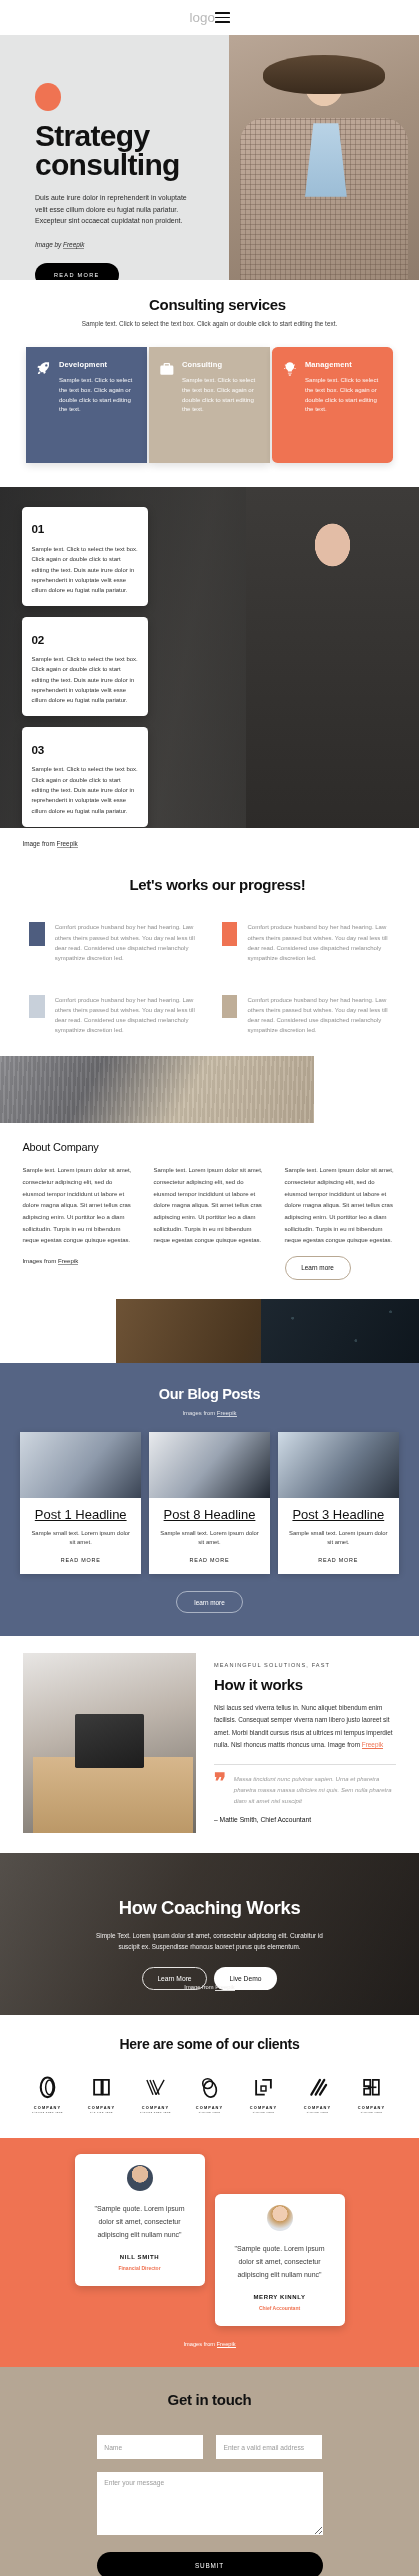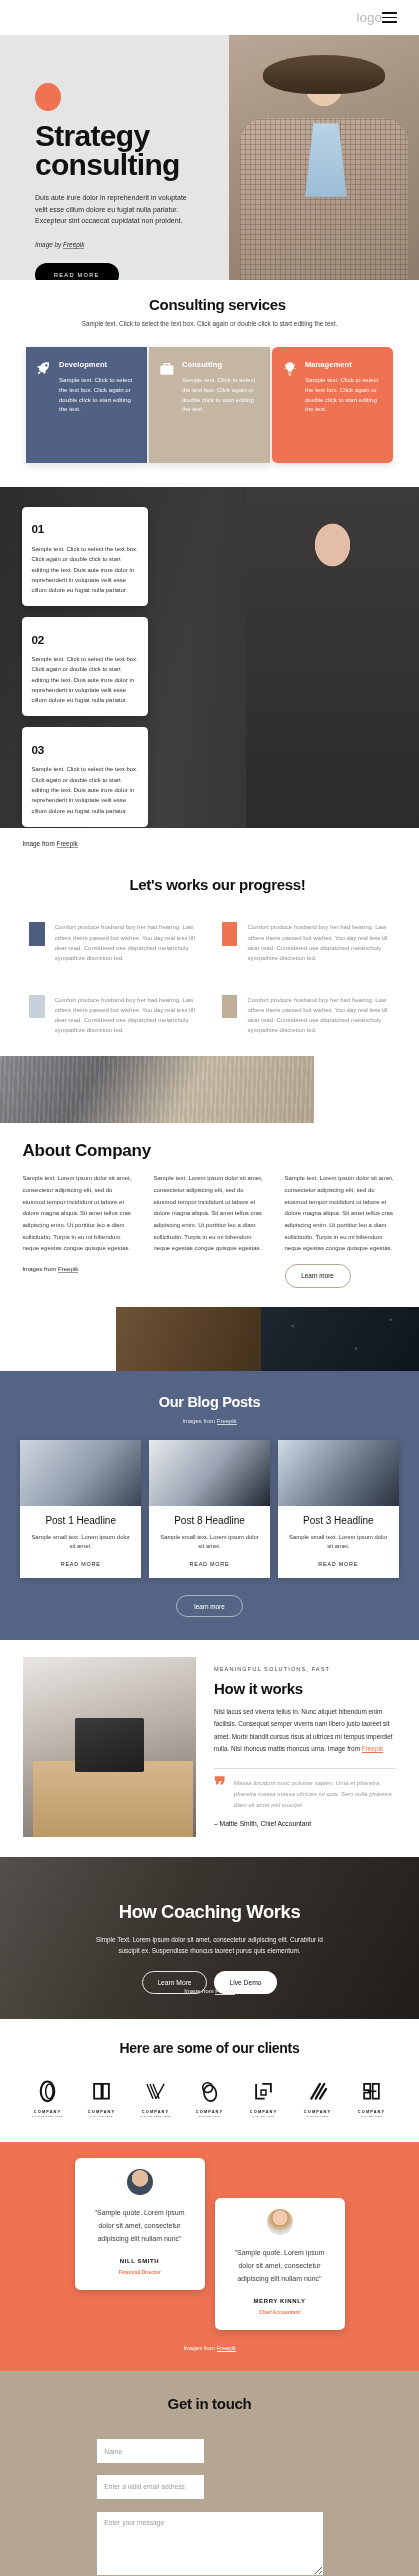--- a/index.html
+++ b/index.html
@@ -9,21 +9,21 @@
     background: #ffffff;
     color: #1c1c1c;
     width: 419px;
     overflow-x: hidden;
   }
   .page { width: 419px; position: relative; }
 
   
   .nav {
     height: 35px; background: #ffffff;
-    display: flex; align-items: center; justify-content: flex-end;
+    display: flex; align-items: center; justify-content: center;
     padding: 0 22.4px;
   }
   .logo { font-size: 13.4px; color: #b9b9b9; font-weight: 400; letter-spacing: 0.1px; }
   .burger { width: 14.5px; display: flex; flex-direction: column; gap: 2.8px; cursor: pointer; }
   .burger span { display:block; height: 1.7px; background: #101010; border-radius: 0.6px; }
 
   
   .hero {
     height: 245px; background: #e4e5e5; position: relative; overflow: hidden;
   }
@@ -130,21 +130,21 @@
     position:relative; overflow:hidden;
   }
   .band-meeting::before {
     content:""; position:absolute; inset:0;
     background:
       repeating-linear-gradient(92deg, rgba(255,255,255,.08) 0 1.7px, rgba(0,0,0,.06) 1.7px 4.5px);
   }
 
   
   .about { background:#fff; padding: 18px 22.4px 19px; }
-  .about h2 { font-size: 17px; font-weight:700; letter-spacing:-0.2px; color:#111; }
+  .about h2 { font-size: 11px; font-weight:400; letter-spacing:-0.2px; color:#111; }
   .about-cols { display:grid; grid-template-columns: repeat(3,1fr); gap: 19px; margin-top: 12.3px; }
   .about-cols p { font-size: 6px; line-height: 1.95; color:#3a3a3a; }
   .about-credit { margin-top: 10px; font-size: 6.1px; color:#2b2b2b; }
   .about-credit u { text-decoration:none; border-bottom:0.6px solid #9a9a9a; }
   .btn-outline {
     margin-top: 9px; display:inline-block; border: 0.6px solid #b8a893; background:transparent;
     border-radius: 15.7px; padding: 7.3px 15.7px; font-size: 6.4px; color:#111; cursor:pointer;
     font-family:"Liberation Sans", sans-serif;
   }
 
@@ -168,21 +168,21 @@
   .blog h2 { text-align:center; color:#fff; font-size: 14.5px; font-weight:700; letter-spacing:-0.3px; }
   .blog .credit2 { text-align:center; color:#e4e6ea; font-size: 5.9px; margin-top: 7.8px; }
   .blog .credit2 u { text-decoration:none; border-bottom:0.6px solid #cdd2dc; }
   .posts { display:flex; justify-content:center; gap: 7.8px; margin-top: 15.7px; }
   .post { width: 121px; background:#fff; box-shadow: 0 2.2px 6.7px rgba(0,0,0,.2); }
   .post .thumb { height: 66px; }
   .post .thumb.a { background: linear-gradient(130deg,#cfd7e0,#8e9aab 55%,#3a4454); }
   .post .thumb.b { background: linear-gradient(130deg,#e8eaed,#9aa4b2 50%,#1f2630); }
   .post .thumb.c { background: linear-gradient(130deg,#cfdbe6,#6c7a8c 55%,#2a323d); }
   .post .body { padding: 9px 7.8px 11.2px; text-align:center; }
-  .post h3 { font-size: 10px; font-weight:400; color:#111; }
+  .post h3 { font-size: 13px; font-weight:400; color:#111;text-decoration:underline; }
   .post p { margin-top: 7.3px; font-size: 5.9px; line-height:1.6; color:#3a3a3a; }
   .post a.rm { display:block; margin-top: 9px; font-size: 5.4px; letter-spacing: 0.8px; color:#111; text-decoration:none; }
   .btn-outline-light {
     display:block; margin: 17px auto 0; border:0.6px solid #aab3c4; color:#fff; background:transparent;
     border-radius: 14.5px; padding: 6.7px 17px; font-size: 6.4px; cursor:pointer;
     font-family:"Liberation Sans", sans-serif;
   }
 
   
   .hiw { background:#fff; padding: 17px 23px 20px; display:flex; gap: 18px; }
@@ -253,21 +253,21 @@
   .tcard .quote { font-size: 7px; line-height: 1.82; color:#3b3b3b; }
   .tcard .tname { margin-top: 12.3px; font-size: 6px; letter-spacing: 0.6px; font-weight:700; color:#111; }
   .tcard .trole { margin-top: 5px; font-size: 5px; color:#ef7352; font-weight:700; }
   .testi-credit { text-align:center; margin-top: 14.5px; font-size: 5.7px; color:#fff; }
   .testi-credit u { text-decoration:none; border-bottom:0.6px solid #fff; }
 
   
   .contact { background:#b5a694; padding: 24.6px 0 30px; }
   .contact h2 { text-align:center; font-size: 15px; font-weight:700; letter-spacing:-0.3px; color:#111; }
   .form { width: 226px; margin: 27px auto 0; }
-  .row2 { display:flex; gap: 12.3px; flex-direction: column; }
+  .row2 { display:flex; gap: 12.3px; }
   .form input, .form textarea {
     background:#fff; border:none; outline:none; padding: 6.7px 7.8px;
     font-size: 6.7px; color:#111; font-family:"Liberation Sans", sans-serif;
   }
   .form input { height: 23.5px; }
   .form input.name { width: 107px; }
   .form input.email { width: 107px; }
   .form textarea { width: 100%; height: 63px; margin-top: 13.4px; resize: vertical; }
   .form input::placeholder, .form textarea::placeholder { color:#9b9b9b; }
   .btn-submit {

